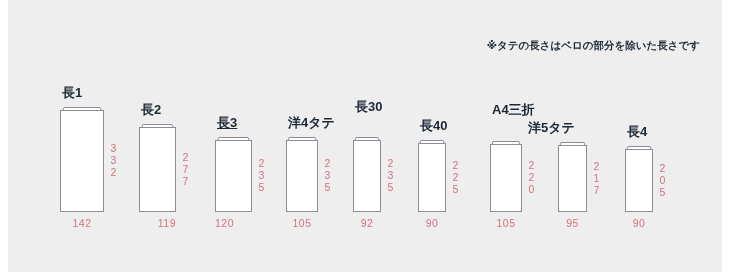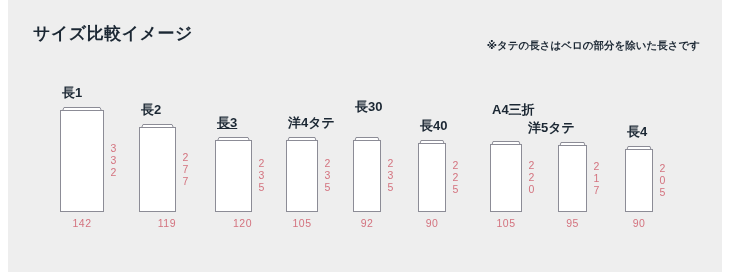--- a/index.html
+++ b/index.html
@@ -96,21 +96,20 @@
   .dim-v span {
     display: block;
   }
 </style>
 </head>
 <body>
 
 <div id="canvas">
   <div id="panel">
 
-    <div id="title">サイズ比較イメージ</div>
 
     <div id="note-line">※タテの長さはベロの部分を除いた長さです</div>
 
     <div id="envelopes">
         <div class="envelope" style="left: 0px; top: 0px;">
           <div class="env-label" style="left: 54px; top: 86px;">長1</div>
           <div class="env-flap" style="left: 52px; top: 102px; width: 44px; height: 9px;"><svg width="44" height="9" viewBox="0 0 44 9">
               <path d="M0.5,8.5 L4,0.5 L40,0.5 L43.5,8.5 Z" fill="#ffffff" stroke="#8c8c96" stroke-width="1"></path>
             </svg></div>
           <div class="env-body" style="left: 52px; top: 110px; width: 44px; height: 102px;"></div>
@@ -133,21 +132,21 @@
             <span>7</span>
             <span>7</span>
           </div>
         </div>
         <div class="envelope" style="left: 0px; top: 0px;">
           <div class="env-label" style="left: 209px; top: 116px; text-decoration: underline;">長3</div>
           <div class="env-flap" style="left: 207px; top: 132px; width: 37px; height: 9px;"><svg width="37" height="9" viewBox="0 0 37 9">
               <path d="M0.5,8.5 L4,0.5 L33,0.5 L36.5,8.5 Z" fill="#ffffff" stroke="#8c8c96" stroke-width="1"></path>
             </svg></div>
           <div class="env-body" style="left: 207px; top: 140px; width: 37px; height: 72px;"></div>
-          <div class="dim-h" style="left: 207px; top: 218px; width: 37px; text-align: right;">120</div>
+          <div class="dim-h" style="left: 207px; top: 218px; width: 37px; text-align: left;">120</div>
           <div class="dim-v" style="left: 249px; top: 158px;">
             <span>2</span>
             <span>3</span>
             <span>5</span>
           </div>
         </div>
         <div class="envelope" style="left: 0px; top: 0px;">
           <div class="env-label" style="left: 280px; top: 116px;">洋4タテ</div>
           <div class="env-flap" style="left: 278px; top: 132px; width: 32px; height: 9px;"><svg width="32" height="9" viewBox="0 0 32 9">
               <path d="M0.5,8.5 L3,0.5 L29,0.5 L31.5,8.5 Z" fill="#ffffff" stroke="#8c8c96" stroke-width="1"></path>

